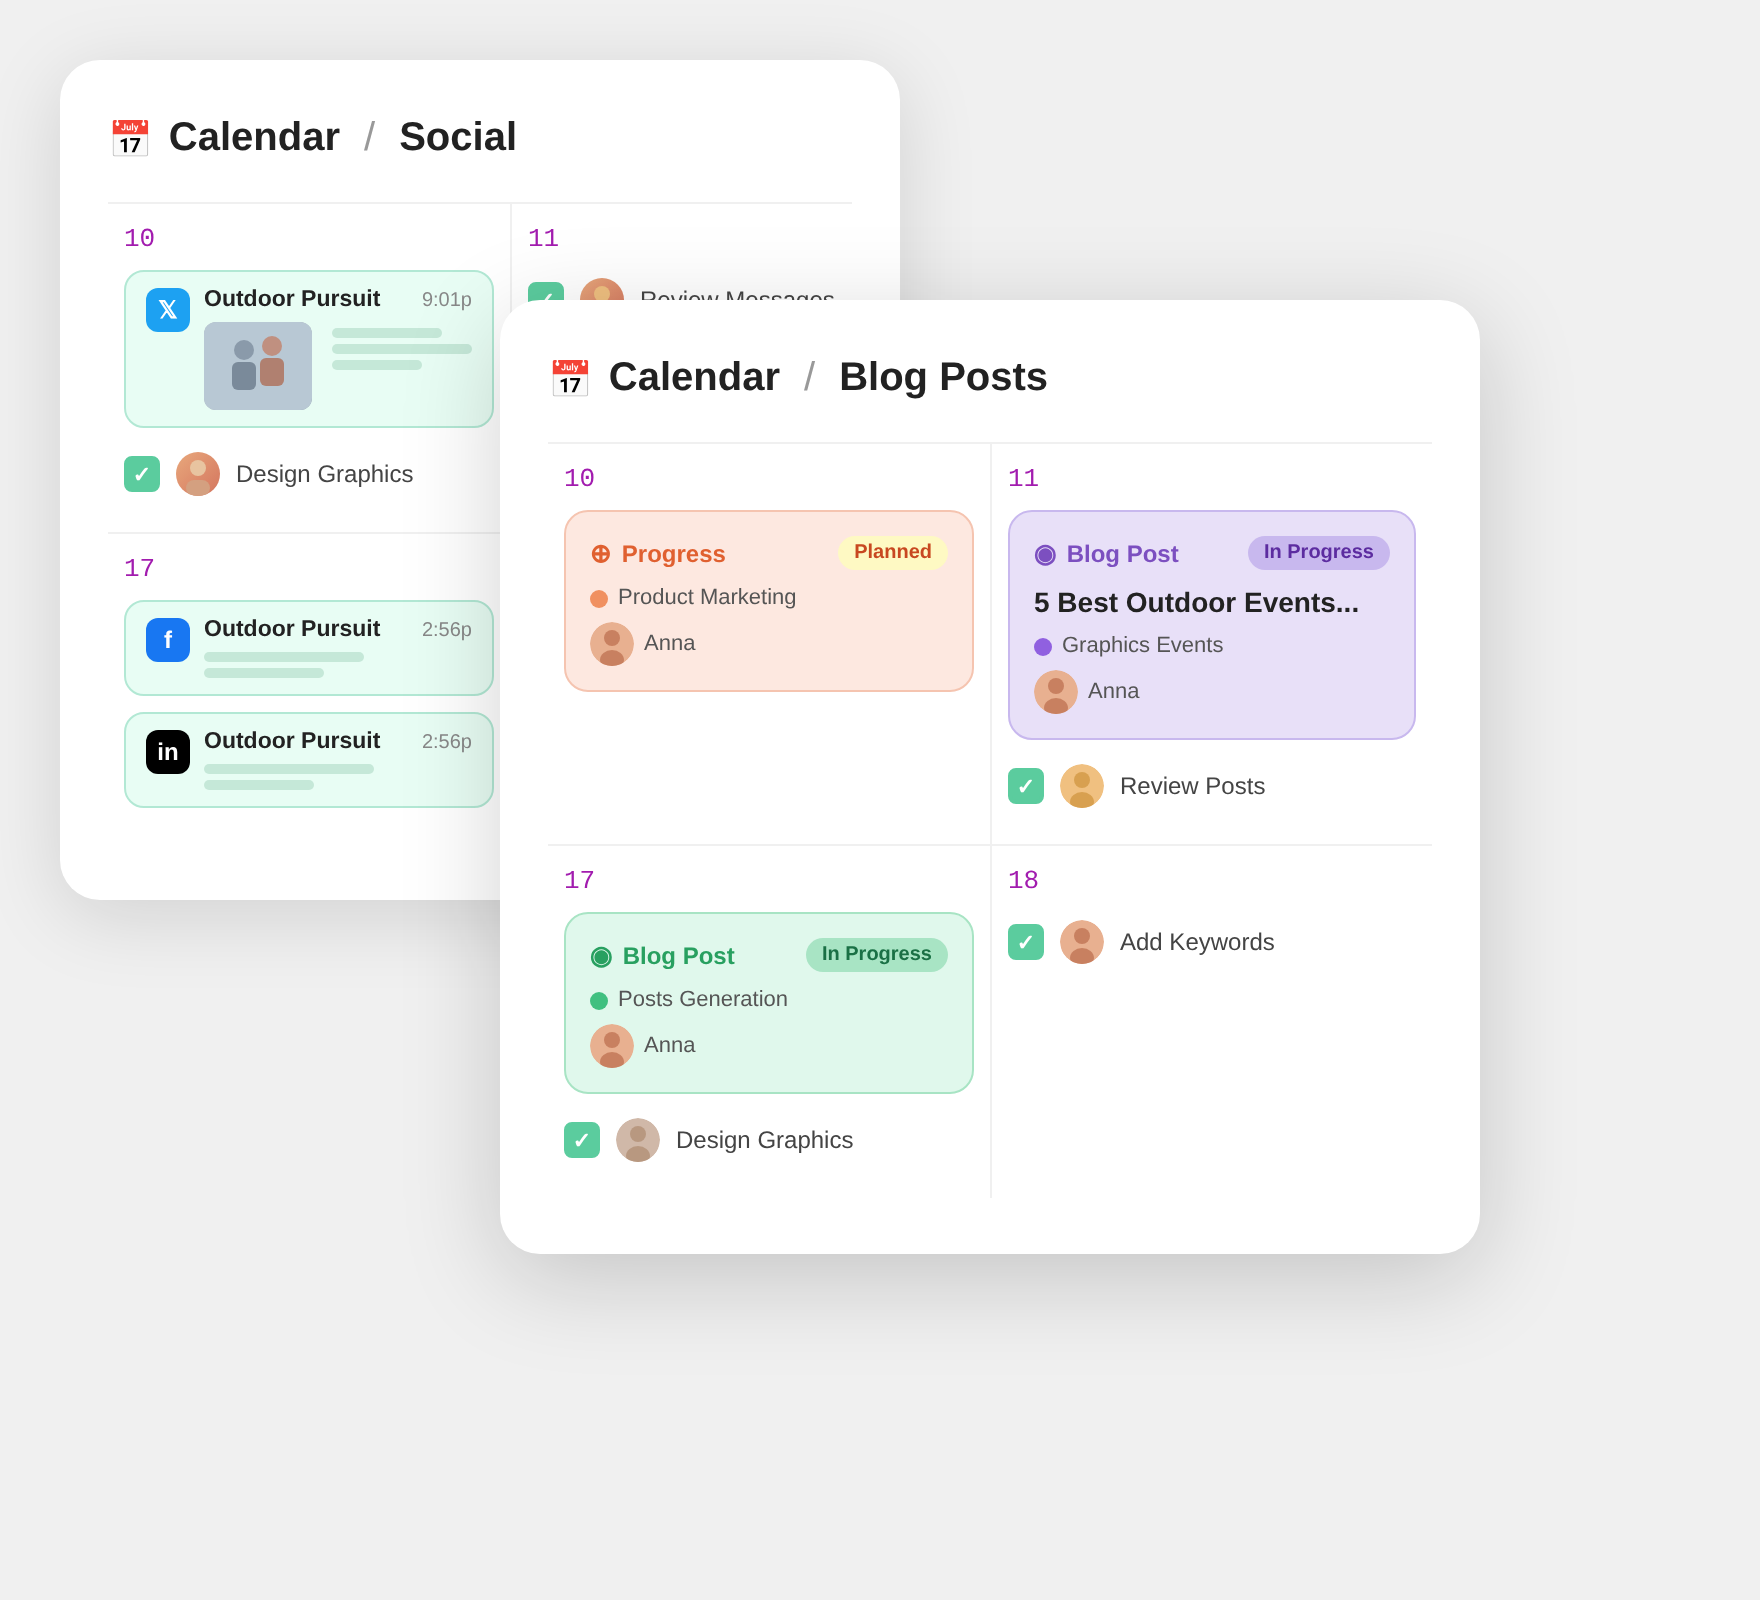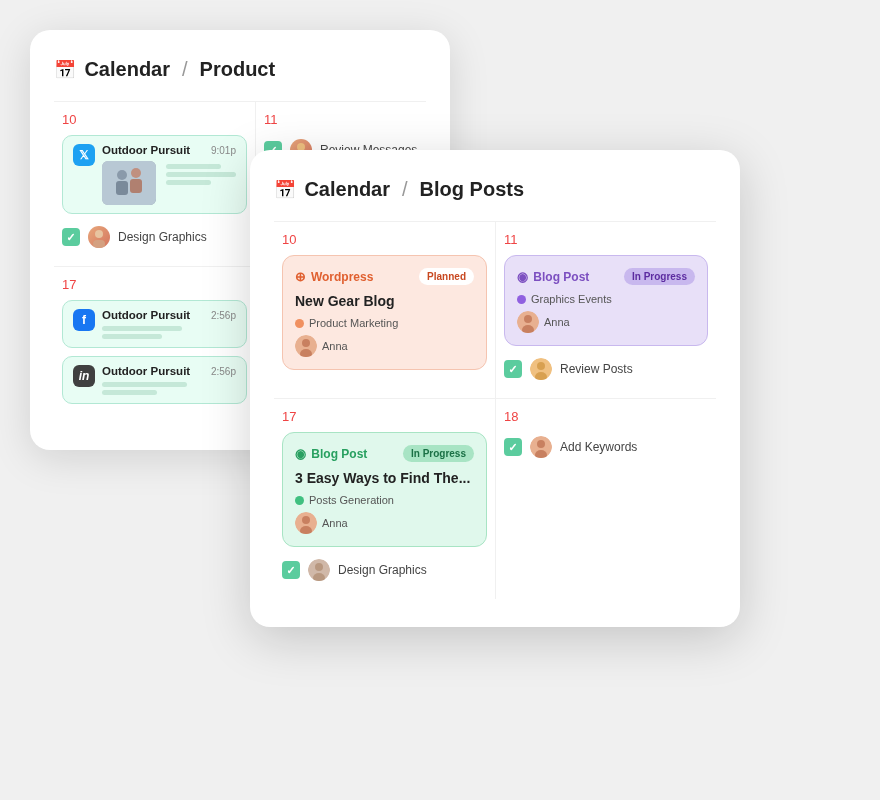--- a/index.html
+++ b/index.html
@@ -77,23 +77,24 @@
       padding: 10px 8px;
       border-top: 1px solid #f0f0f0;
     }
 
     .grid-cell:nth-child(2n) {
       border-left: 1px solid #f0f0f0;
     }
 
     .day-number {
       font-size: 13px;
-      color: #ef4444;
+      color: #a21caf;
       font-weight: 500;
       margin-bottom: 8px;
+      font-family: Liberation Mono, monospace;
     }
 
     
     .social-post-card {
       background: #e8fdf4;
       border: 1.5px solid #b2e8d4;
       border-radius: 10px;
       padding: 8px 10px;
       margin-bottom: 8px;
       display: flex;
@@ -110,21 +111,21 @@
       justify-content: center;
       font-size: 12px;
       font-weight: 700;
       color: #fff;
       flex-shrink: 0;
     }
 
     .twitter-icon { background: #1da1f2; }
     .facebook-icon { background: #1877f2; }
     .instagram-icon { background: linear-gradient(135deg, #f09433, #e6683c, #dc2743, #cc2366, #bc1888); }
-    .linkedin-icon { background: #404040; font-style: italic; }
+    .linkedin-icon { background: #000000; }
 
     .social-post-content {
       flex: 1;
     }
 
     .social-post-header {
       display: flex;
       justify-content: space-between;
       align-items: center;
       margin-bottom: 5px;
@@ -265,21 +266,21 @@
     .blog-card-type.blog-green { color: #28a060; }
 
     .status-badge {
       font-size: 10px;
       font-weight: 600;
       padding: 3px 8px;
       border-radius: 20px;
     }
 
     .status-planned {
-      background: #ffffff;
+      background: #fef9c3;
       color: #c84820;
     }
 
     .status-in-progress-purple {
       background: #c8b8ee;
       color: #5c2ca0;
     }
 
     .status-in-progress-green {
       background: #a8e4c4;
@@ -336,21 +337,21 @@
 </head>
 <body>
 
 <div class="scene">
 
   <div class="card-back">
     <div class="card-title">
       <span class="icon">📅</span>
       <span>Calendar</span>
       <span class="sep">/</span>
-      <span>Product</span>
+      <span>Social</span>
     </div>
 
     <div class="calendar-grid">
 
       <div class="grid-cell">
         <div class="day-number">10</div>
 
         <div class="social-post-card">
           <div class="social-icon twitter-icon">𝕏</div>
           <div class="social-post-content">
@@ -469,25 +470,24 @@
 
     <div class="calendar-grid">
 
       <div class="grid-cell">
         <div class="day-number">10</div>
 
         <div class="blog-card wordpress">
           <div class="blog-card-header">
             <div class="blog-card-type wordpress">
               <span style="font-size:13px;">⊕</span>
-              <span>Wordpress</span>
+              <span>Progress</span>
             </div>
             <span class="status-badge status-planned">Planned</span>
           </div>
-          <div class="blog-card-title">New Gear Blog</div>
           <div class="blog-tag">
             <div class="tag-dot orange"></div>
             <span class="tag-label">Product Marketing</span>
           </div>
           <div class="blog-avatar-row">
             <div class="avatar-anna">
               <svg width="22" height="22" viewBox="0 0 22 22">
                   <circle cx="11" cy="11" r="11" fill="#e8b090"></circle>
                   <circle cx="11" cy="8" r="4" fill="#c88060"></circle>
                   <ellipse cx="11" cy="19" rx="6" ry="5" fill="#c88060"></ellipse>
@@ -502,20 +502,21 @@
         <div class="day-number">11</div>
 
         <div class="blog-card blog-purple">
           <div class="blog-card-header">
             <div class="blog-card-type blog-purple">
               <span style="font-size:13px;">◉</span>
               <span>Blog Post</span>
             </div>
             <span class="status-badge status-in-progress-purple">In Progress</span>
           </div>
+          <div class="blog-card-title">5 Best Outdoor Events...</div>
           <div class="blog-tag">
             <div class="tag-dot purple"></div>
             <span class="tag-label">Graphics Events</span>
           </div>
           <div class="blog-avatar-row">
             <div class="avatar-anna">
               <svg width="22" height="22" viewBox="0 0 22 22">
                   <circle cx="11" cy="11" r="11" fill="#e8b090"></circle>
                   <circle cx="11" cy="8" r="4" fill="#c88060"></circle>
                   <ellipse cx="11" cy="19" rx="6" ry="5" fill="#c88060"></ellipse>
@@ -544,21 +545,20 @@
         <div class="day-number">17</div>
 
         <div class="blog-card blog-green">
           <div class="blog-card-header">
             <div class="blog-card-type blog-green">
               <span style="font-size:13px;">◉</span>
               <span>Blog Post</span>
             </div>
             <span class="status-badge status-in-progress-green">In Progress</span>
           </div>
-          <div class="blog-card-title">3 Easy Ways to Find The...</div>
           <div class="blog-tag">
             <div class="tag-dot green"></div>
             <span class="tag-label">Posts Generation</span>
           </div>
           <div class="blog-avatar-row">
             <div class="avatar-anna">
               <svg width="22" height="22" viewBox="0 0 22 22">
                   <circle cx="11" cy="11" r="11" fill="#e8b090"></circle>
                   <circle cx="11" cy="8" r="4" fill="#c88060"></circle>
                   <ellipse cx="11" cy="19" rx="6" ry="5" fill="#c88060"></ellipse>

